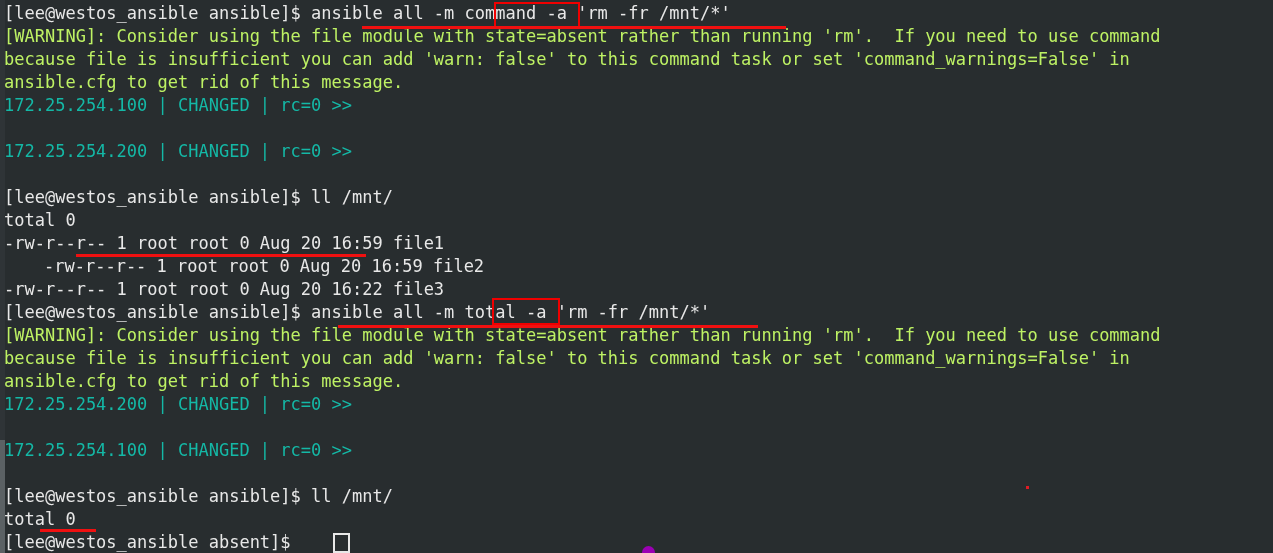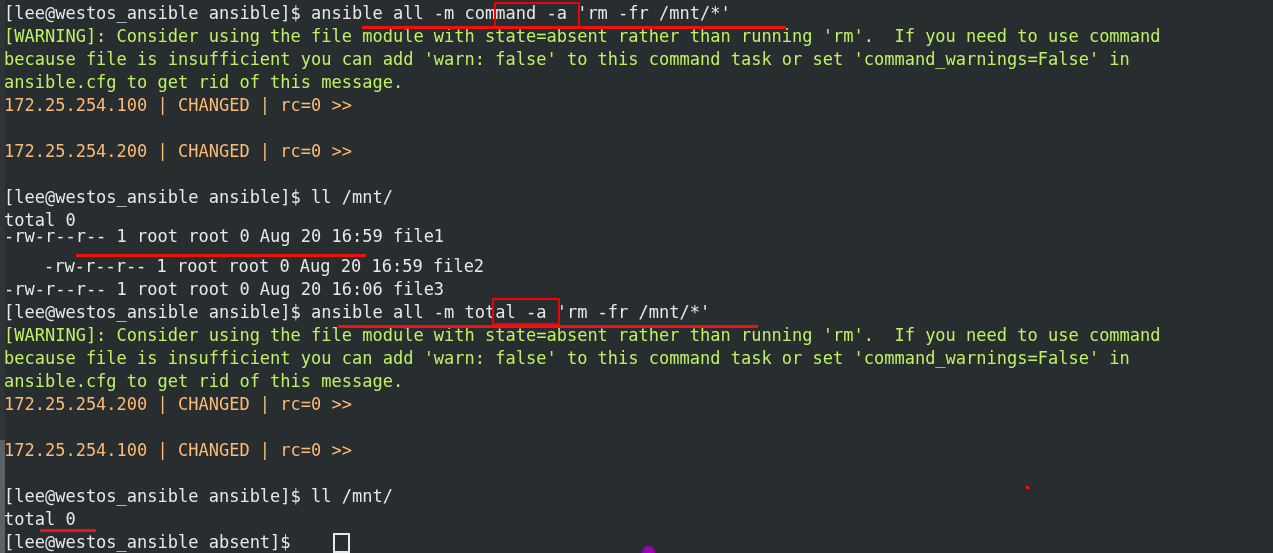--- a/index.html
+++ b/index.html
@@ -22,21 +22,21 @@
     position: absolute;
     left: 4px;
     white-space: pre;
     font-family: "DejaVu Sans Mono", "Liberation Mono", monospace;
     font-size: 17px;
     line-height: 23px;
     height: 23px;
   }
   .c-white   { color: #e8e8e8; }
   .c-pink    { color: #bef264; }
-  .c-yellow  { color: #fdba74; }
+  .c-yellow  { color: #14b8a6; }
   
   .ann-box {
     position: absolute;
     border: 2px solid #f00000;
     box-sizing: border-box;
     pointer-events: none;
   }
   .ann-underline {
     position: absolute;
     height: 3px;
@@ -90,23 +90,23 @@
       <div class="line c-white" style="top: 2px;">[lee@westos_ansible ansible]$ ansible all -m command -a 'rm -fr /mnt/*'</div>
       <div class="line c-pink" style="top: 25px;">[WARNING]: Consider using the file module with state=absent rather than running 'rm'.  If you need to use command</div>
       <div class="line c-pink" style="top: 48px;">because file is insufficient you can add 'warn: false' to this command task or set 'command_warnings=False' in</div>
       <div class="line c-pink" style="top: 71px;">ansible.cfg to get rid of this message.</div>
       <div class="line c-yellow" style="top: 94px;">172.25.254.100 | CHANGED | rc=0 &gt;&gt;</div>
       <div class="line c-white" style="top: 117px;"></div>
       <div class="line c-yellow" style="top: 140px;">172.25.254.200 | CHANGED | rc=0 &gt;&gt;</div>
       <div class="line c-white" style="top: 163px;"></div>
       <div class="line c-white" style="top: 186px;">[lee@westos_ansible ansible]$ ll /mnt/</div>
       <div class="line c-white" style="top: 209px;">total 0</div>
-      <div class="line c-white" style="top: 225px;">-rw-r--r-- 1 root root 0 Aug 20 16:59 file1</div>
+      <div class="line c-white" style="top: 232px;">-rw-r--r-- 1 root root 0 Aug 20 16:59 file1</div>
       <div class="line c-white" style="top: 255px; margin-left: 40px;">-rw-r--r-- 1 root root 0 Aug 20 16:59 file2</div>
-      <div class="line c-white" style="top: 278px;">-rw-r--r-- 1 root root 0 Aug 20 16:06 file3</div>
+      <div class="line c-white" style="top: 278px;">-rw-r--r-- 1 root root 0 Aug 20 16:22 file3</div>
       <div class="line c-white" style="top: 301px;">[lee@westos_ansible ansible]$ ansible all -m total -a 'rm -fr /mnt/*'</div>
       <div class="line c-pink" style="top: 324px;">[WARNING]: Consider using the file module with state=absent rather than running 'rm'.  If you need to use command</div>
       <div class="line c-pink" style="top: 347px;">because file is insufficient you can add 'warn: false' to this command task or set 'command_warnings=False' in</div>
       <div class="line c-pink" style="top: 370px;">ansible.cfg to get rid of this message.</div>
       <div class="line c-yellow" style="top: 393px;">172.25.254.200 | CHANGED | rc=0 &gt;&gt;</div>
       <div class="line c-white" style="top: 416px;"></div>
       <div class="line c-yellow" style="top: 439px;">172.25.254.100 | CHANGED | rc=0 &gt;&gt;</div>
       <div class="line c-white" style="top: 462px;"></div>
       <div class="line c-white" style="top: 485px;">[lee@westos_ansible ansible]$ ll /mnt/</div>
       <div class="line c-white" style="top: 508px;">total 0</div>

